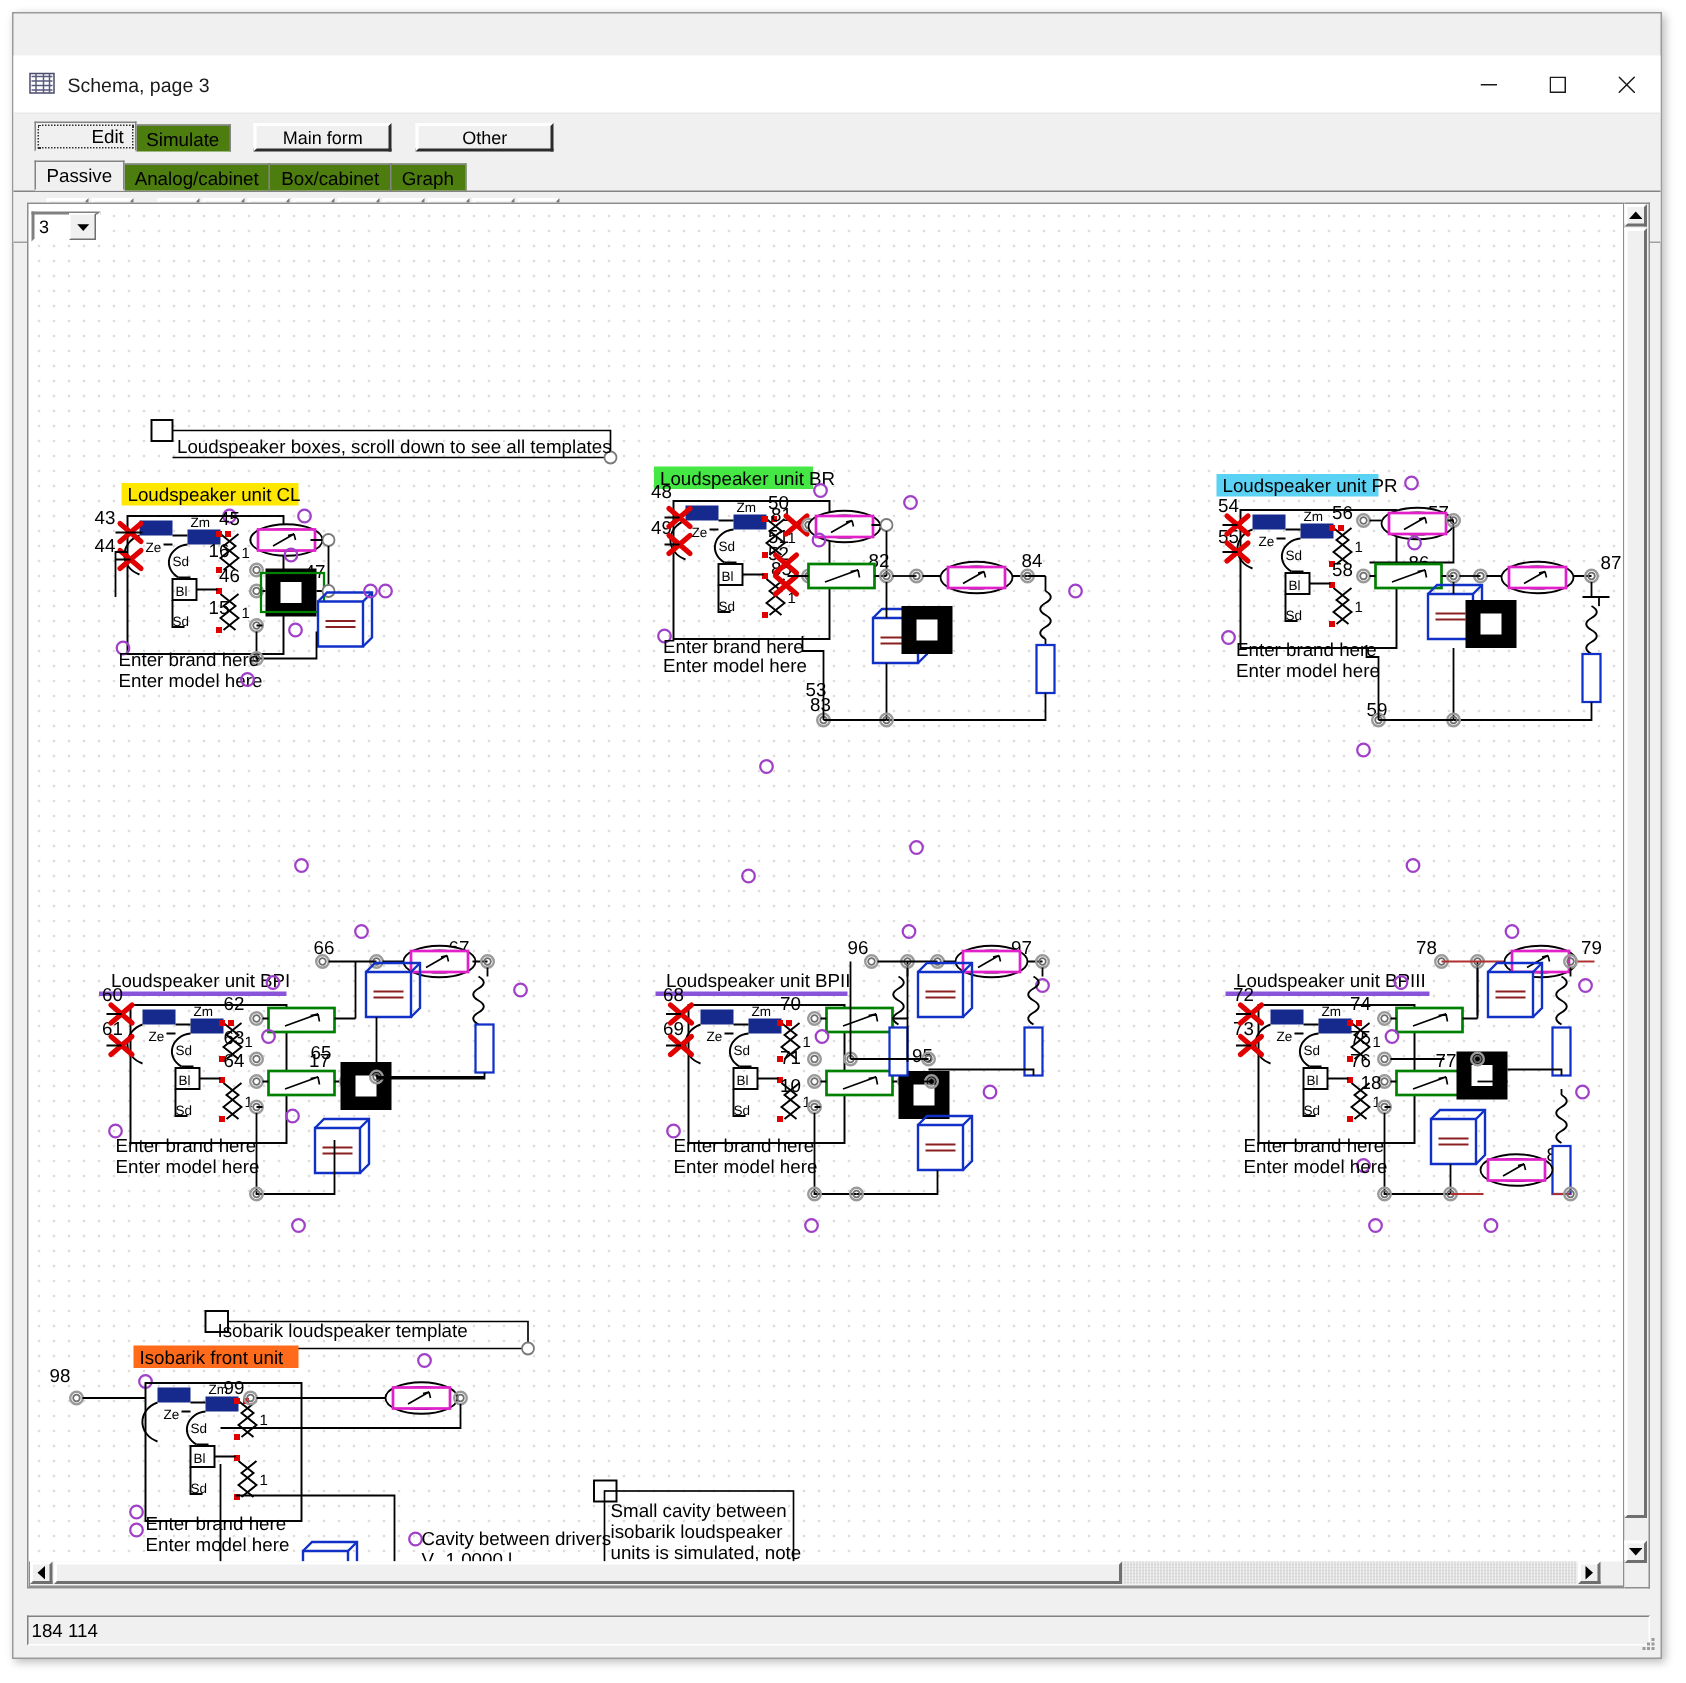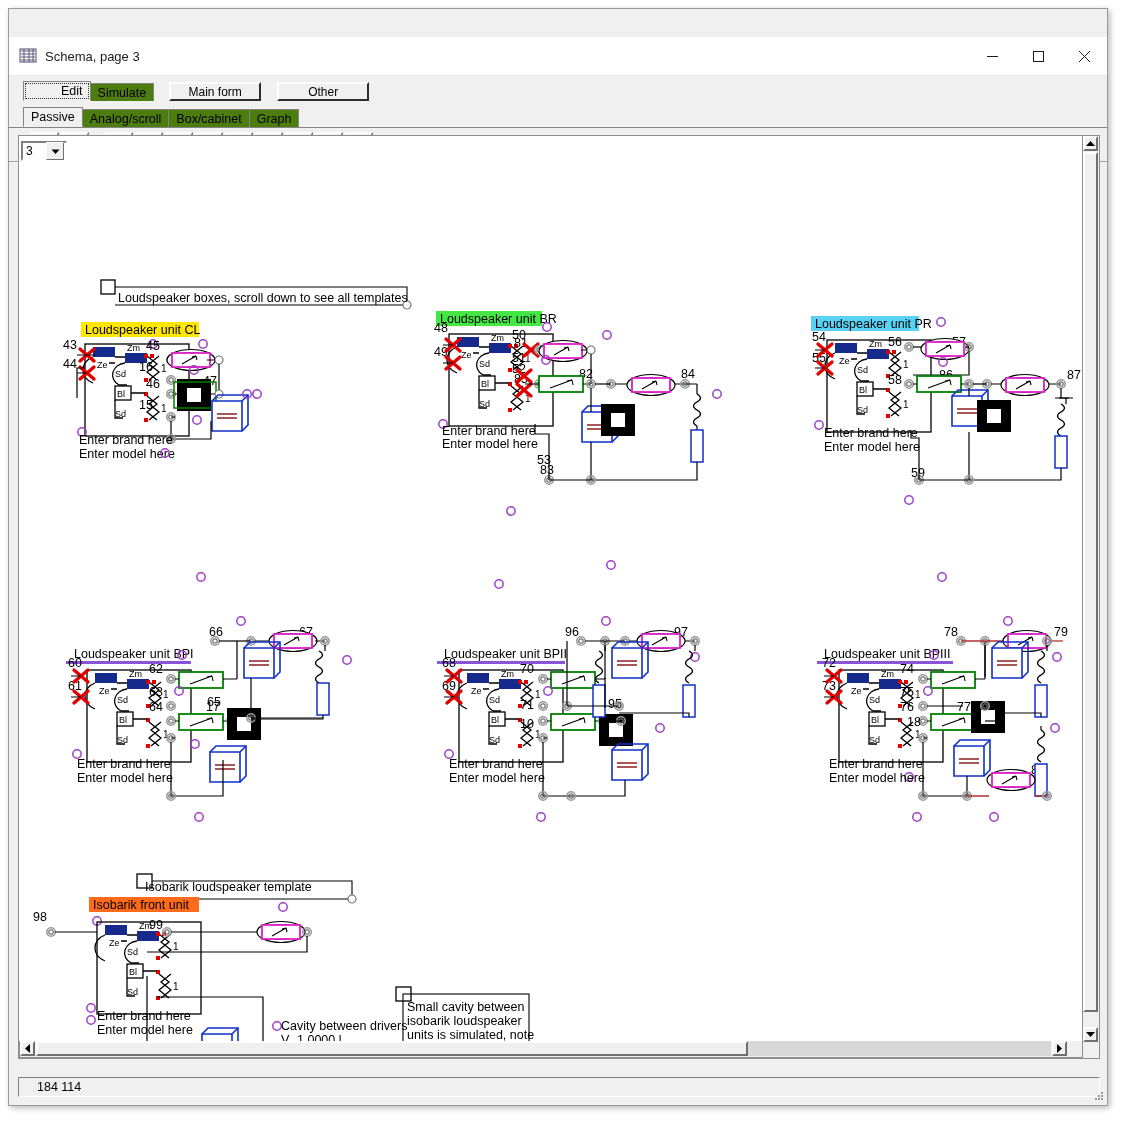--- a/index.html
+++ b/index.html
@@ -60,21 +60,21 @@
   .vthumb{position:absolute;left:0;top:16px;width:15px;height:860px;background:#f0f0f0;
           border:2px solid;border-color:#ffffff #6f6f6f #6f6f6f #ffffff;box-sizing:border-box;}
   .hthumb{position:absolute;left:16px;top:0;width:712px;height:15px;background:#f0f0f0;
           border:2px solid;border-color:#ffffff #6f6f6f #6f6f6f #ffffff;box-sizing:border-box;}
   .htrack{position:absolute;left:728px;top:0;right:32px;height:15px;
      background-image:radial-gradient(#ffffff 0.6px,#d8d8d8 0.7px);background-size:2px 2px;}
 
   
   .statusbar{position:absolute;left:9px;bottom:8px;width:1082px;height:20px;background:#f0f0f0;
      border:1px solid;border-color:#808080 #ffffff #ffffff #808080;box-sizing:border-box;
-     display:flex;align-items:center;padding-left:18px;font-size:12.5px;}
+     display:flex;align-items:center;padding-left:2px;font-size:12.5px;}
 
   
   .grip{position:absolute;right:3px;bottom:2px;width:13px;height:13px;}
 
   text{font-family:"Liberation Sans",sans-serif;}
 </style>
 </head>
 <body>
 
 <div id="app">
@@ -108,21 +108,21 @@
 
   <div class="tabrow1">
     <div class="tab sel dotted">Edit</div>
     <div class="tab">Simulate</div>
     <div class="pbtn">Main form</div>
     <div class="pbtn">Other</div>
   </div>
 
   <div class="tabrow2">
     <div class="tab sel">Passive</div>
-    <div class="tab">Analog/scroll</div>
+    <div class="tab">Analog/cabinet</div>
     <div class="tab">Box/cabinet</div>
     <div class="tab">Graph</div>
   </div>
 
   <div class="toolbar">
     <div class="tool">
       <svg width="20" height="18" viewBox="0 0 20 18">
         <circle cx="10" cy="9" r="7" fill="none" stroke="#000"></circle>
         <path d="M5 12c2.5-6 7.5 0 10-6" stroke="#c00000" fill="none"></path>
       </svg>

